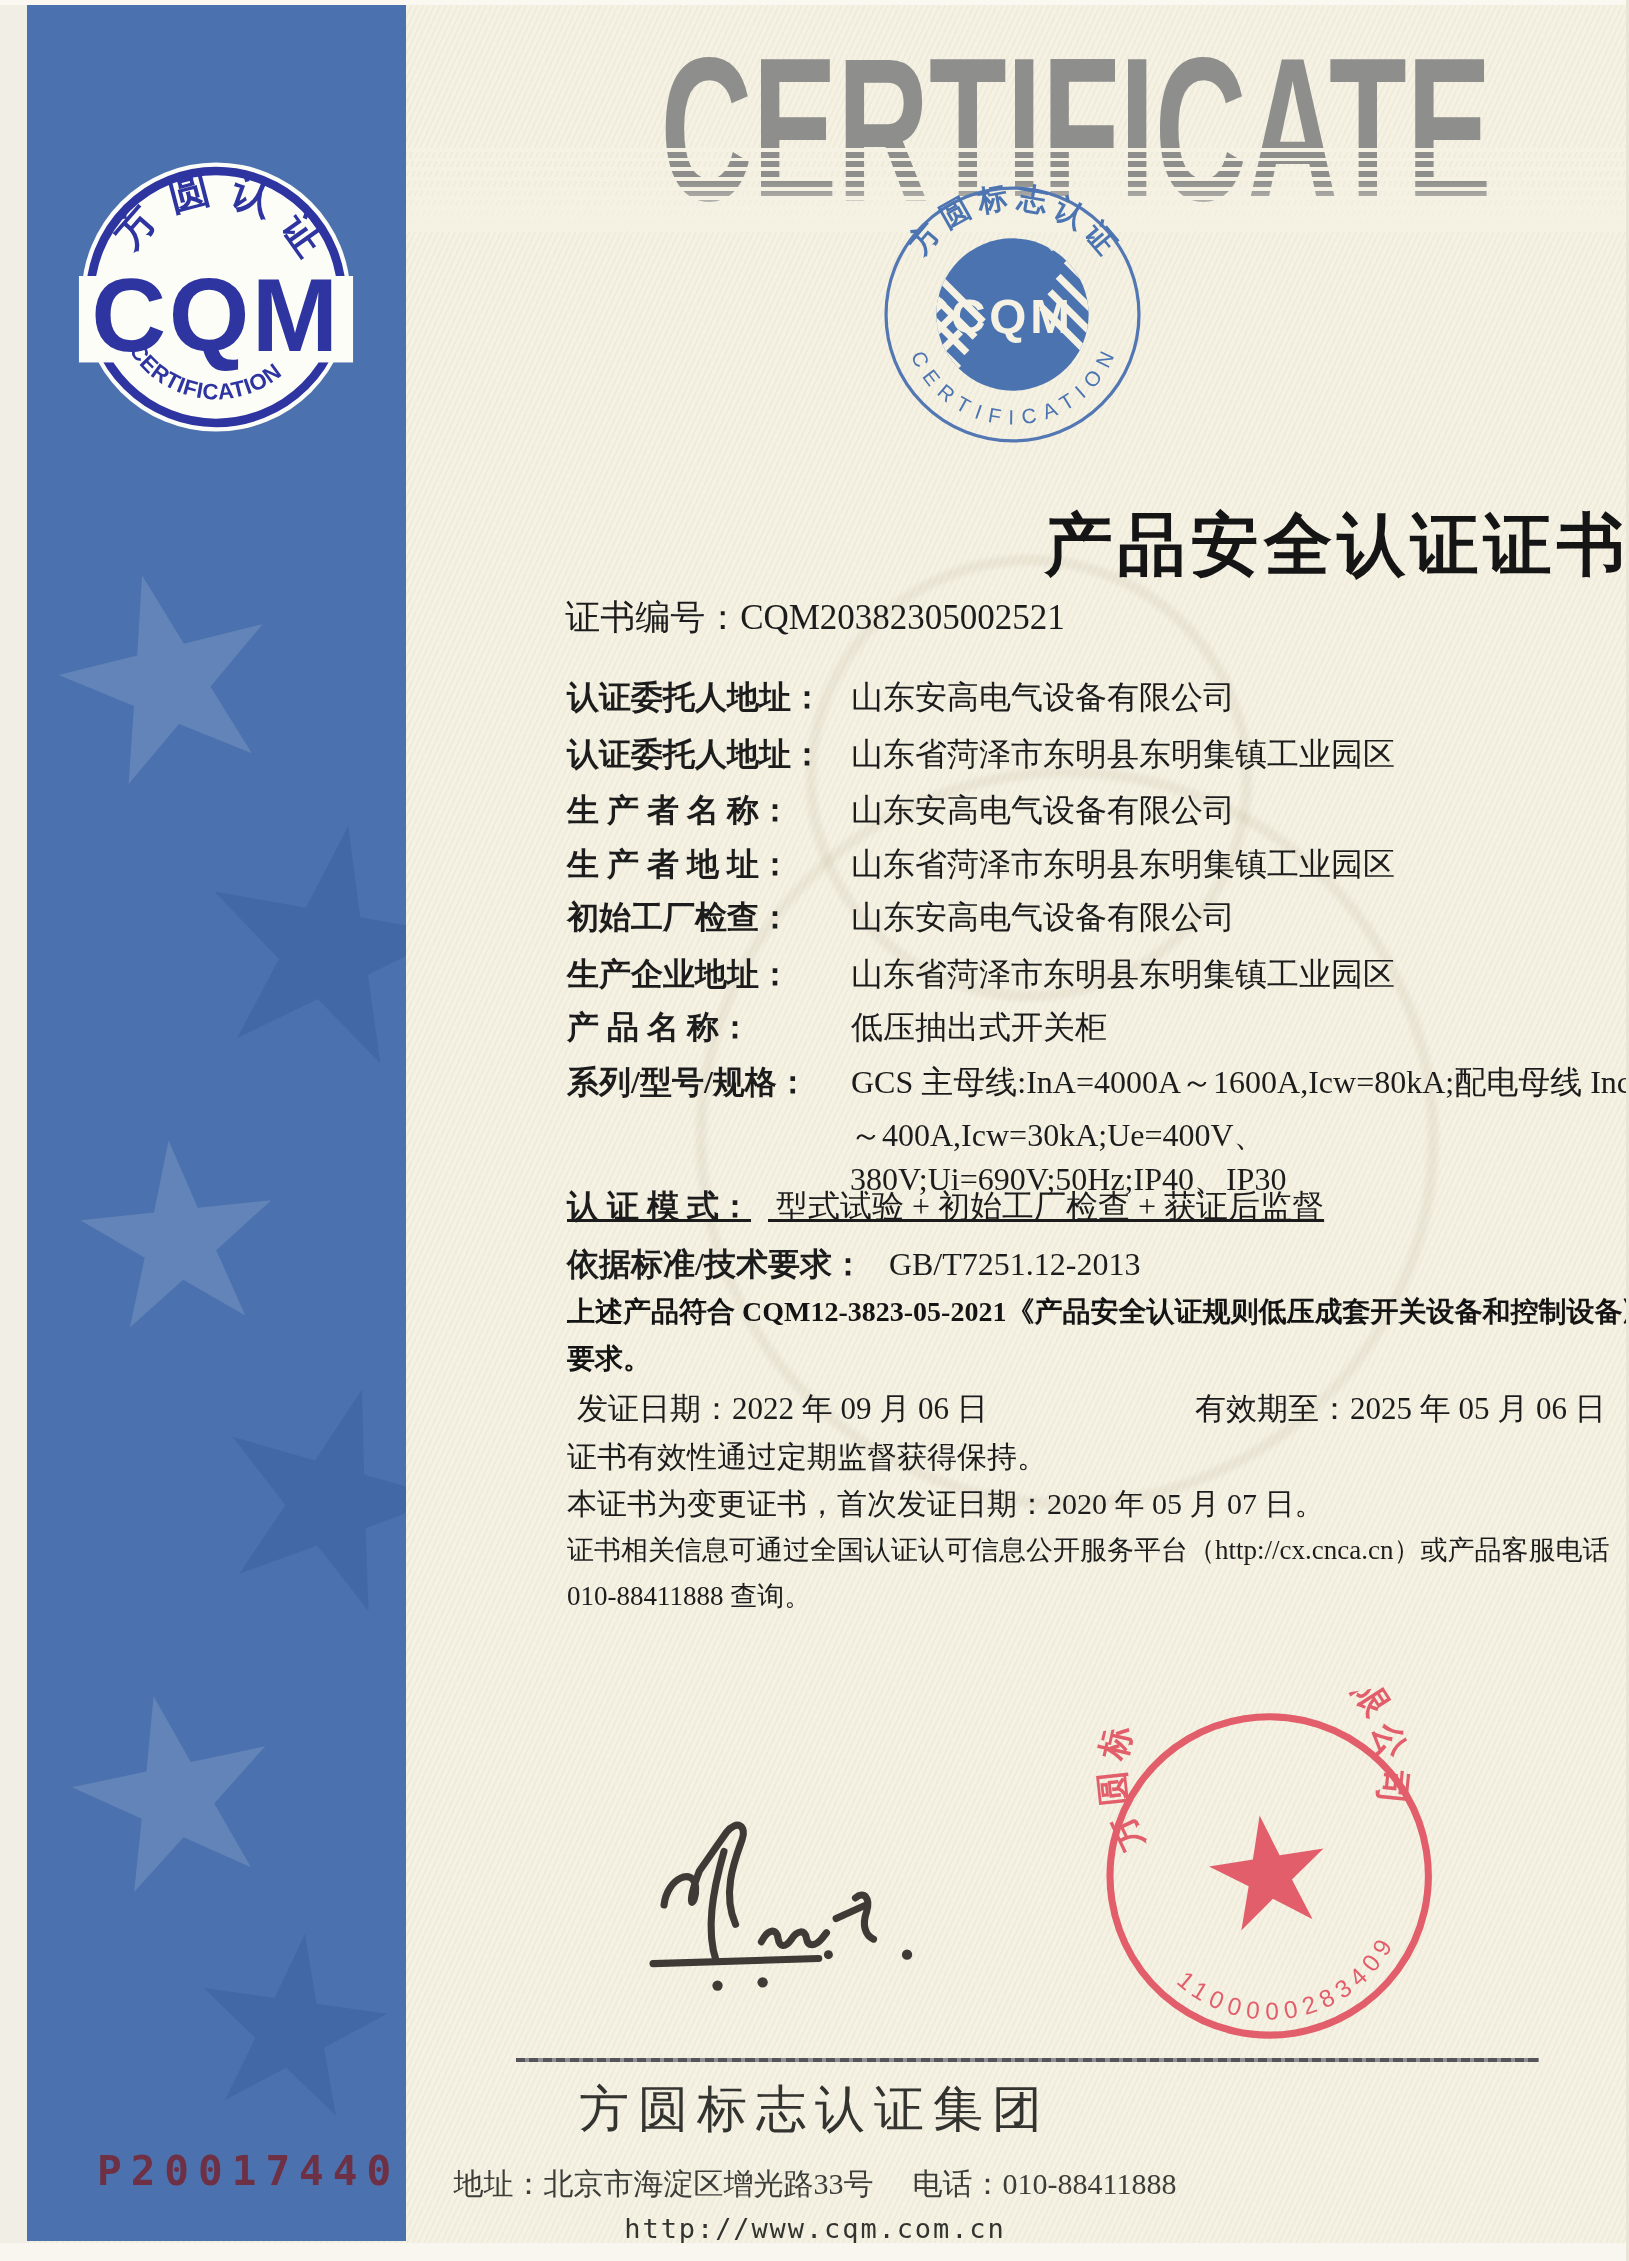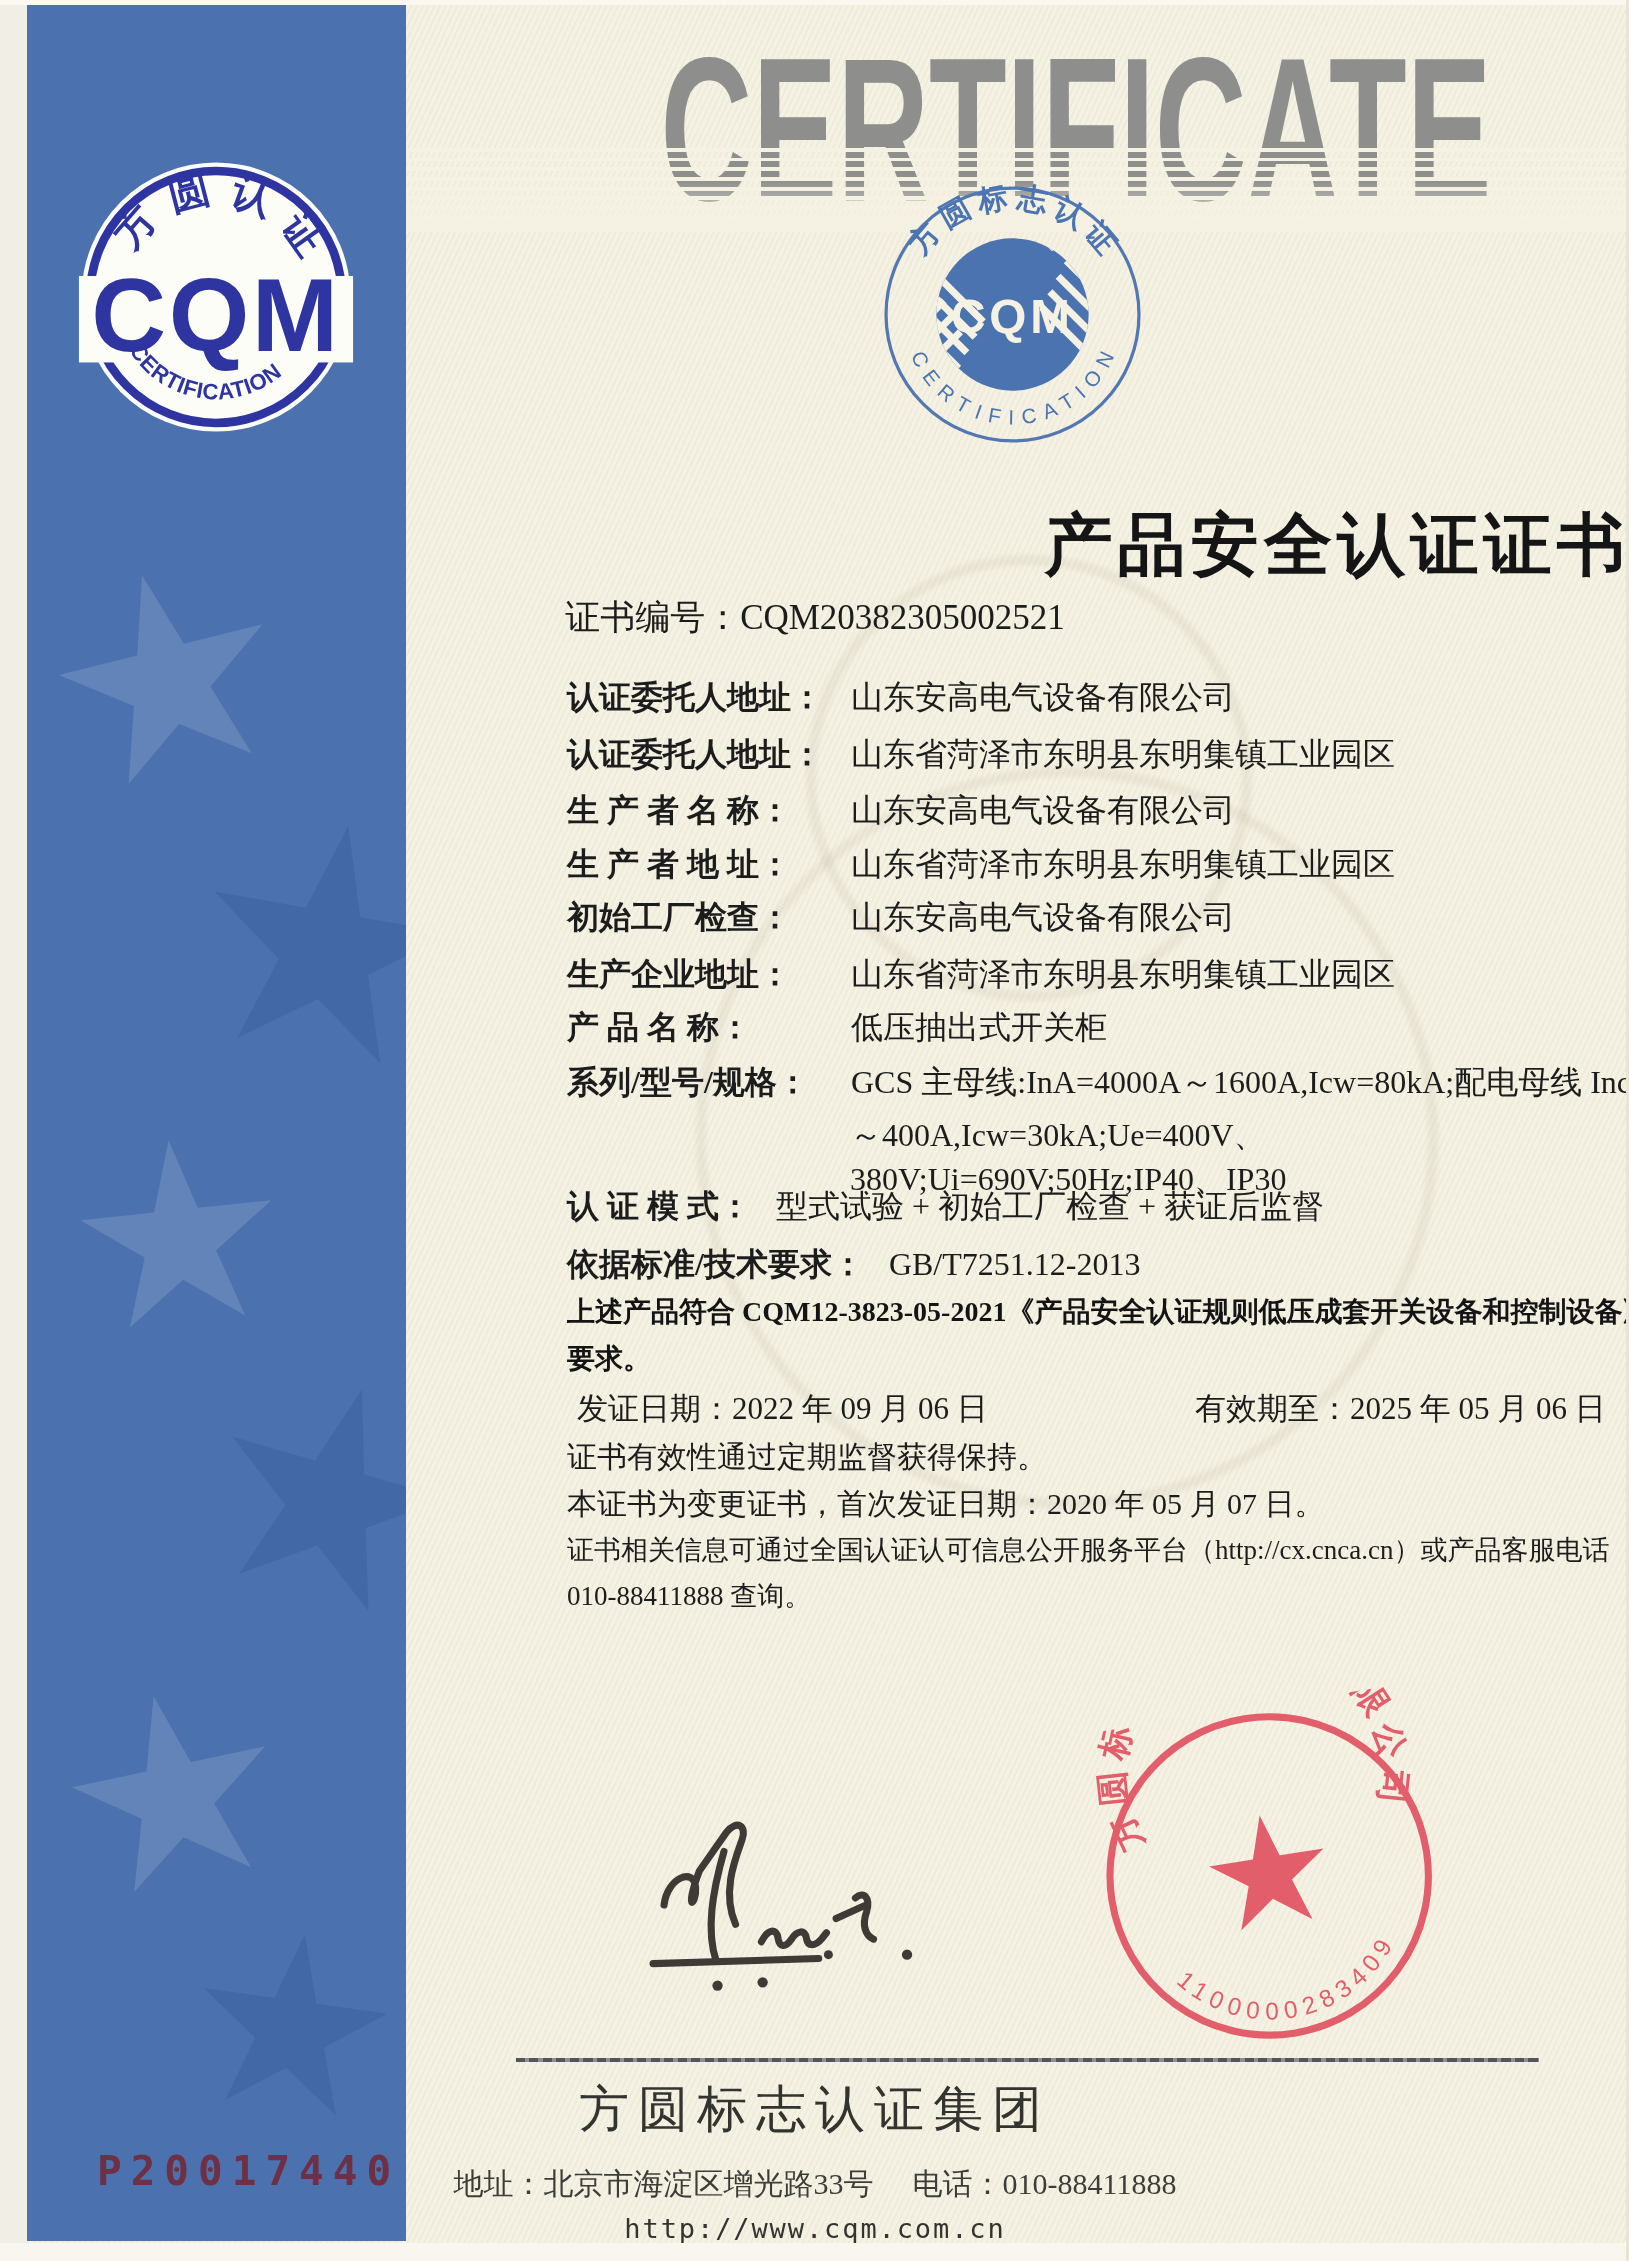--- a/index.html
+++ b/index.html
@@ -177,21 +177,21 @@
   <div class="frow" style="top:1006px;">
     <span class="lab">产 品 名 称：</span>
     <span class="val">低压抽出式开关柜</span>
   </div>
   <div class="frow" style="top:1061px;">
     <span class="lab">系列/型号/规格：</span>
     <span class="val">GCS 主母线:InA=4000A～1600A,Icw=80kA;配电母线 Inc=1000A</span>
   </div>
   <div class="specline2" style="top:1114px;">～400A,Icw=30kA;Ue=400V、380V;Ui=690V;50Hz;IP40、IP30</div>
 
-  <div class="mrow" style="top:1185px;">
+  <div class="mrow" style="top:1185px;text-decoration:underline;">
     <span class="lab2">认 证 模 式：</span>
     <span>型式试验 + 初始工厂检查 + 获证后监督</span>
   </div>
   <div class="mrow" style="top:1243px;">
     <span class="lab2">依据标准/技术要求：</span>
     <span>GB/T7251.12-2013</span>
   </div>
 
   <div class="statement" style="top:1293px;">上述产品符合 CQM12-3823-05-2021《产品安全认证规则低压成套开关设备和控制设备》的</div>
   <div class="statement" style="top:1340px;font-family:Liberation Mono, monospace;">要求。</div>

